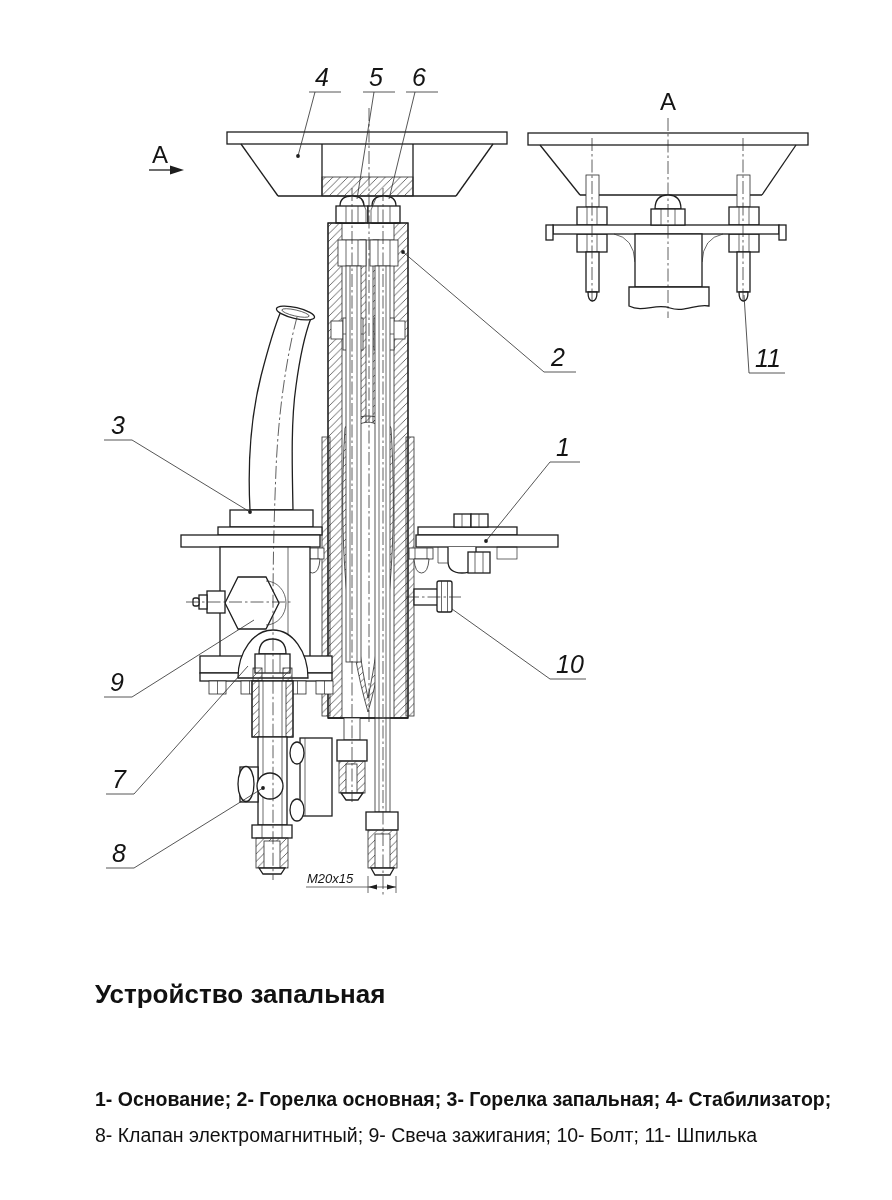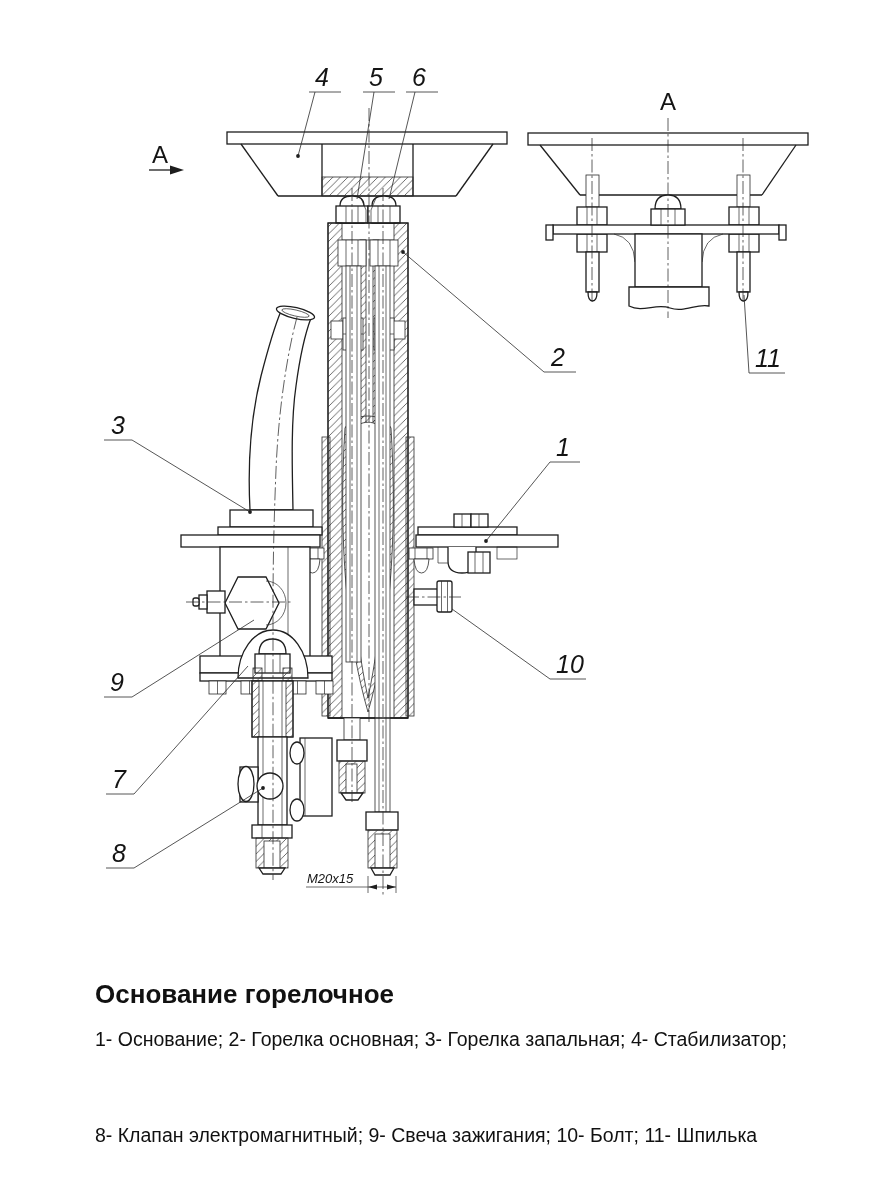--- a/index.html
+++ b/index.html
@@ -13,21 +13,21 @@
   .h  {fill:url(#hp);stroke:#2b2b2b;stroke-width:0.8;}
   .cl {fill:none;stroke:#2b2b2b;stroke-width:0.75;stroke-dasharray:13 3 2.5 3;}
   .ld {fill:none;stroke:#2b2b2b;stroke-width:0.8;}
   .num{font-family:"Liberation Sans",sans-serif;font-style:italic;font-size:25px;fill:#141414;}
   .dim{font-family:"Liberation Sans",sans-serif;font-style:italic;font-size:13px;fill:#141414;}
   .vl {font-family:"Liberation Sans",sans-serif;font-size:24px;fill:#141414;}
   .dot{fill:#1e1e1e;stroke:none;}
   .ah {fill:#1e1e1e;stroke:none;}
   .caption-title{position:absolute;left:95px;top:979px;font-size:26px;font-weight:600;color:#111;}
   .legend-line{position:absolute;left:95px;font-size:19.5px;color:#111;white-space:nowrap;}
-  #lg1{top:1028px;} #lg2{top:1064px;} #lg3{top:1100px;margin-top:24px;}
+  #lg1{top:1088px;font-weight:bold;} #lg2{top:1064px;} #lg3{top:1100px;margin-top:24px;}
 </style>
 </head>
 <body>
 
 <div id="page">
 <svg width="892" height="960" viewBox="0 0 892 960">
   <defs>
     <pattern id="hp" width="7.5" height="7.5" patternUnits="userSpaceOnUse">
       <path d="M-2,9.5 L9.5,-2 M-2,2 L2,-2 M5.5,9.5 L9.5,5.5" stroke="#3a3a3a" stroke-width="0.75" fill="none"></path>
     </pattern>
@@ -322,16 +322,16 @@
           <circle class="dot" cx="263" cy="788" r="1.9"></circle>
     </g>
     <g>
       <text class="num" x="755" y="367">11</text>
       <line class="ld" x1="749" y1="373" x2="785" y2="373"></line>
       <line class="ld" x1="749" y1="373" x2="744" y2="295"></line>
     </g>
   </g>
 </svg>
 
-<div class="caption-title">Основание горелочное</div>
+<div class="caption-title">Устройство запальная</div>
 <div class="legend-line" id="lg1">1- Основание; 2- Горелка основная; 3- Горелка запальная; 4- Стабилизатор;</div>
 <div class="legend-line" id="lg3">8- Клапан электромагнитный; 9- Свеча зажигания; 10- Болт; 11- Шпилька</div>
 </div>
 
 </body></html>

